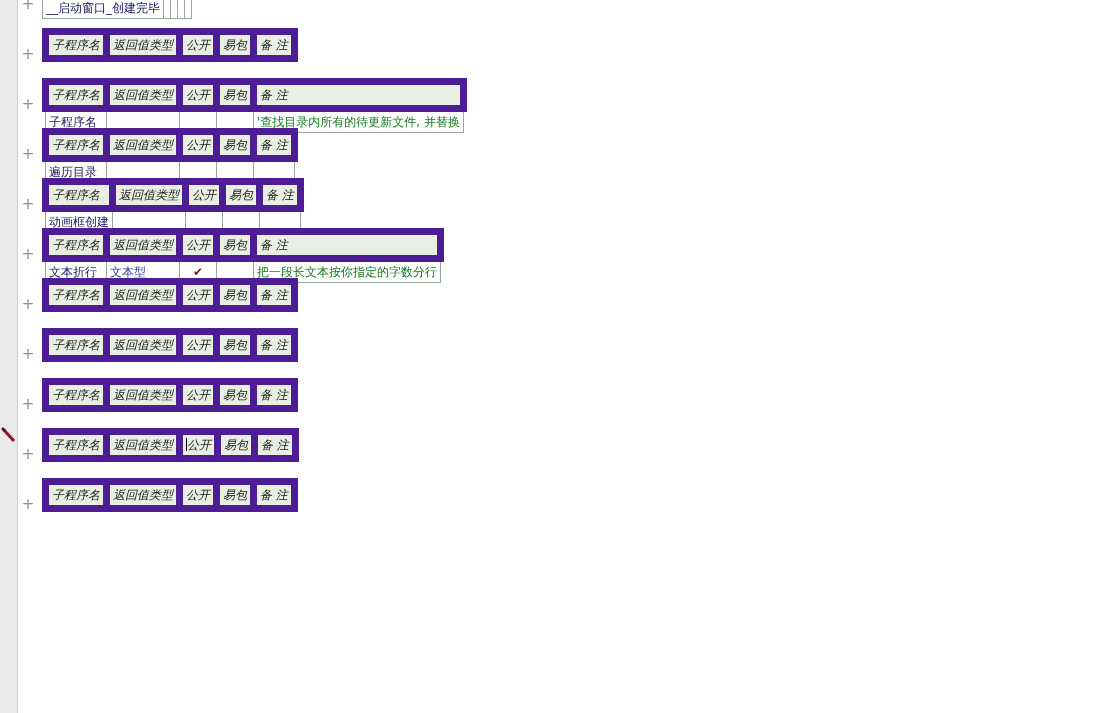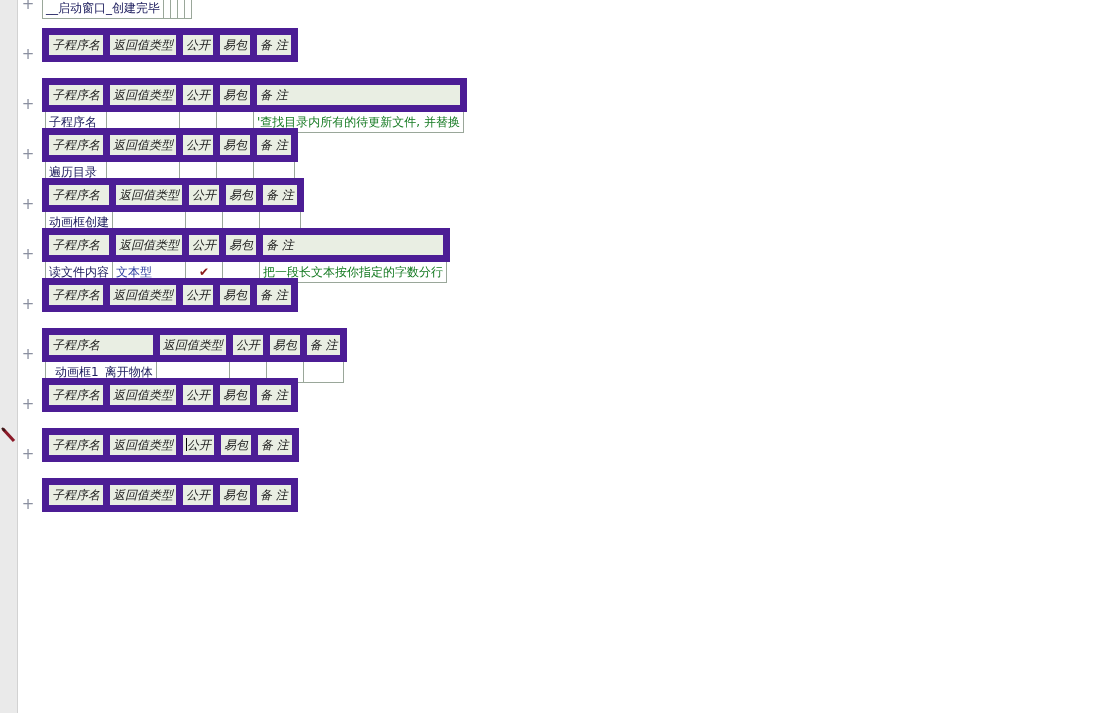--- a/index.html
+++ b/index.html
@@ -233,21 +233,21 @@
     <table class="subtable" style="left:42px; top:0px;">
       <tbody>
           <tr class="hdr">
         <td style="width:76px;">子程序名</td>
         <td style="width:69px;">返回值类型</td>
         <td style="width:32px;">公开</td>
         <td style="width:32px;">易包</td>
         <td style="width:495px;">备 注</td>
       </tr>
       <tr class="body">
-        <td class="name">读文件内容</td>
+        <td class="name">文本折行</td>
         <td class="rtype">文本型</td>
         <td class="pub">✔</td>
         <td></td>
         <td class="note">把一段长文本按你指定的字数分行</td>
       </tr>
     </tbody>
       </table>
   </div>
 
   <div class="block" style="left:0px; top:278px;">
@@ -269,27 +269,20 @@
     <span class="expander" style="left:21px; top:20px;">+</span>
     <table class="subtable" style="left:42px; top:0px;">
       <tbody>
           <tr class="hdr">
         <td style="width:112px;">子程序名</td>
         <td style="width:69px;">返回值类型</td>
         <td style="width:32px;">公开</td>
         <td style="width:32px;">易包</td>
         <td style="width:83px;">备 注</td>
       </tr>
-      <tr class="body">
-        <td class="name">_动画框1_离开物体</td>
-        <td class="rtype"></td>
-        <td class="pub"></td>
-        <td></td>
-        <td class="note"></td>
-      </tr>
     </tbody>
       </table>
   </div>
 
   <div class="block" style="left:0px; top:378px;">
     <span class="expander" style="left:21px; top:20px;">+</span>
     <table class="subtable" style="left:42px; top:0px;">
       <tbody>
           <tr class="hdr">
         <td style="width:150px;">子程序名</td>

